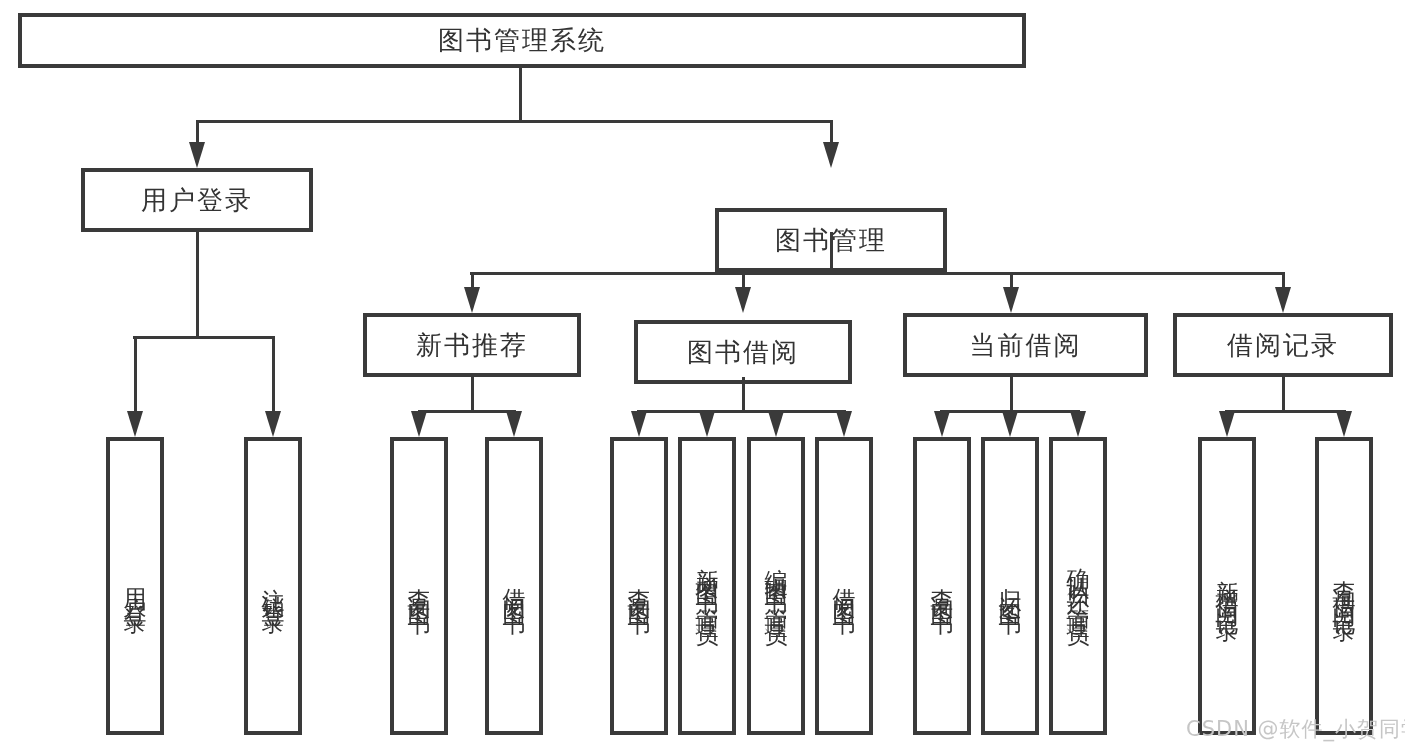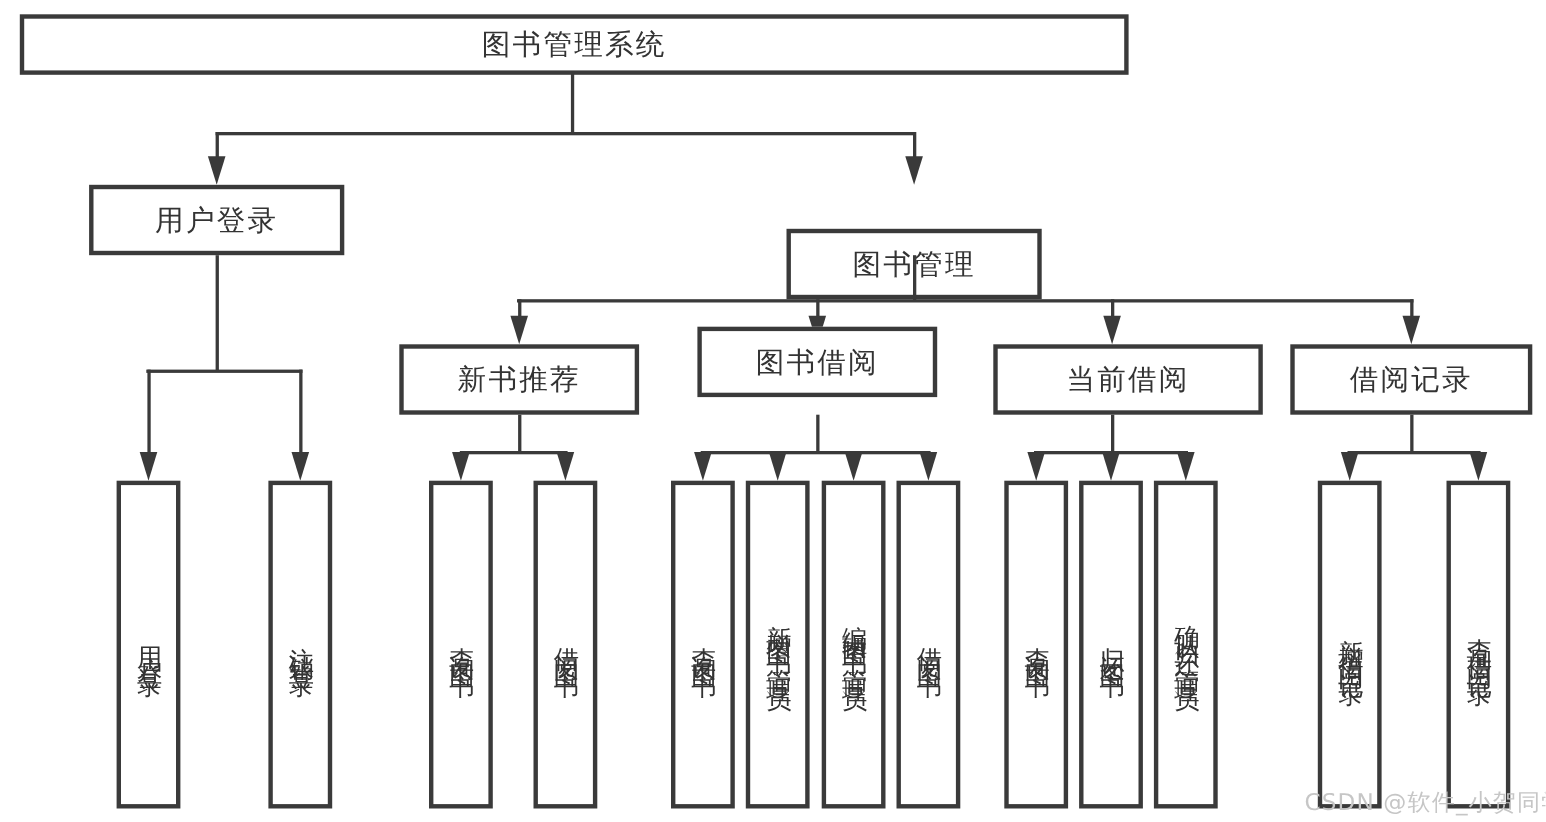--- a/index.html
+++ b/index.html
@@ -81,21 +81,21 @@
   <div class="vline" style="left:742px;top:272px;height:17px;"></div>
   <div class="arrow" style="left:735px;top:287px;"></div>
   <div class="vline" style="left:1010px;top:272px;height:17px;"></div>
   <div class="arrow" style="left:1003px;top:287px;"></div>
   <div class="vline" style="left:1282px;top:272px;height:17px;"></div>
   <div class="arrow" style="left:1275px;top:287px;"></div>
 
   <div class="box" style="left:363px;top:313px;width:218px;height:64px;">
     <span>新书推荐</span>
   </div>
-  <div class="box" style="left:634px;top:297px;width:218px;height:64px;">
+  <div class="box" style="left:634px;top:320px;width:218px;height:64px;">
     <span>图书借阅</span>
   </div>
   <div class="box" style="left:903px;top:313px;width:245px;height:64px;">
     <span>当前借阅</span>
   </div>
   <div class="box" style="left:1173px;top:313px;width:220px;height:64px;">
     <span>借阅记录</span>
   </div>
 
   <div class="vline" style="left:471px;top:377px;height:35px;"></div>

